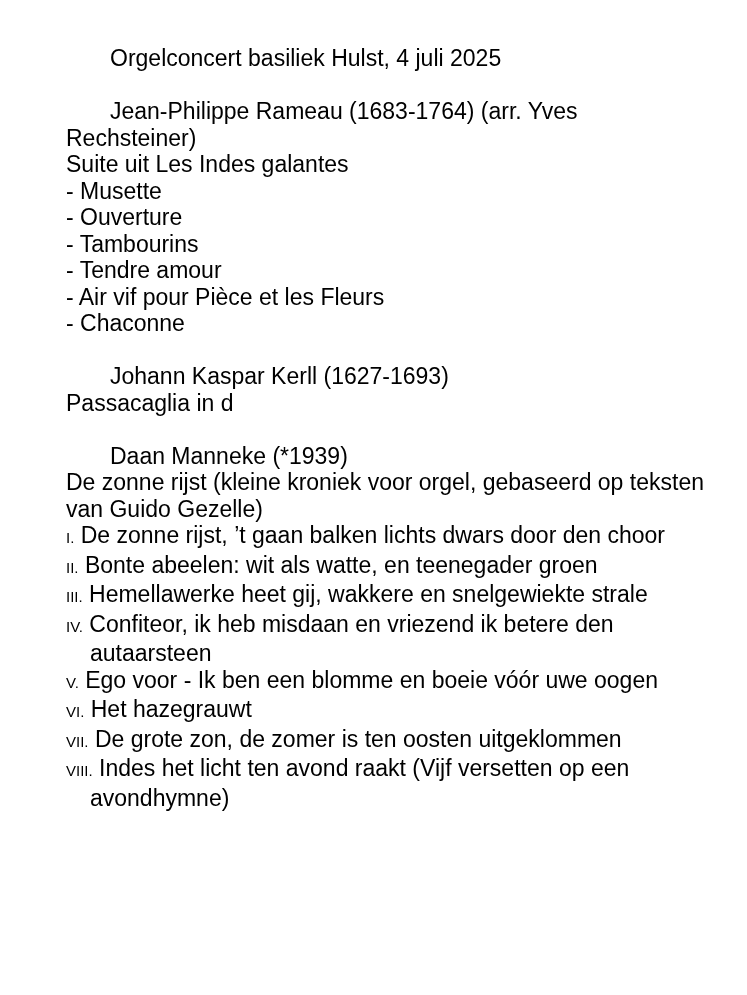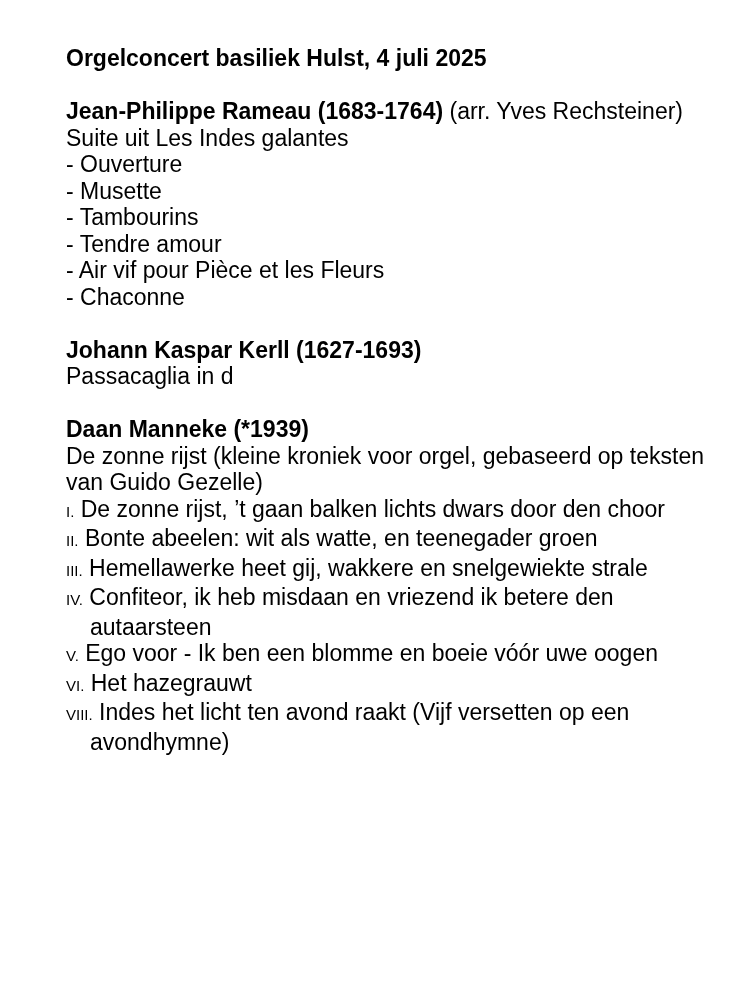--- a/index.html
+++ b/index.html
@@ -16,21 +16,21 @@
     font-size: 23px;
     line-height: 26.5px;
     -webkit-font-smoothing: antialiased;
   }
   .page {
     box-sizing: border-box;
     width: 747px;
     height: 995px;
     padding: 45px 36px 0 66px;
   }
-  .bold { font-weight: bold; }
+  .bold { font-weight: normal; margin-left: 44px; }
   .section { margin-top: 26.5px; }
   .line { white-space: pre-wrap; }
   .movement {
     padding-left: 24px;
     text-indent: -24px;
     white-space: pre-wrap;
   }
   .numeral {
     font-size: 15px;
   }
@@ -38,39 +38,40 @@
 </head>
 <body>
 
 <div class="page">
 
   <div class="line bold">Orgelconcert basiliek Hulst, 4 juli 2025</div>
 
   <div class="section">
     <div class="line"><span class="bold">Jean-Philippe Rameau (1683-1764)</span><span> (arr. Yves Rechsteiner)</span></div>
     <div class="line">Suite uit Les Indes galantes</div>
+    <div class="line">- Musette</div>
     <div class="line">- Ouverture</div>
-    <div class="line">- Musette</div>
     <div class="line">- Tambourins</div>
     <div class="line">- Tendre amour</div>
     <div class="line">- Air vif pour Pièce et les Fleurs</div>
     <div class="line">- Chaconne</div>
   </div>
 
   <div class="section">
     <div class="line bold">Johann Kaspar Kerll (1627-1693)</div>
     <div class="line">Passacaglia in d</div>
   </div>
 
   <div class="section">
     <div class="line bold">Daan Manneke (*1939)</div>
     <div class="line">De zonne rijst (kleine kroniek voor orgel, gebaseerd op teksten van Guido Gezelle)</div>
     <div class="movement"><span class="numeral">I.</span> <span>De zonne rijst, ’t gaan balken lichts dwars door den choor</span></div>
     <div class="movement"><span class="numeral">II.</span> <span>Bonte abeelen: wit als watte, en teenegader groen</span></div>
     <div class="movement"><span class="numeral">III.</span> <span>Hemellawerke heet gij, wakkere en snelgewiekte strale</span></div>
     <div class="movement"><span class="numeral">IV.</span> <span>Confiteor, ik heb misdaan en vriezend ik betere den autaarsteen</span></div>
     <div class="movement"><span class="numeral">V.</span> <span>Ego voor - Ik ben een blomme en boeie vóór uwe oogen</span></div>
     <div class="movement"><span class="numeral">VI.</span> <span>Het hazegrauwt</span></div>
+    <div class="movement"><span class="numeral">VII.</span> <span>De grote zon, de zomer is ten oosten uitgeklommen</span></div>
     <div class="movement"><span class="numeral">VIII.</span> <span>Indes het licht ten avond raakt (Vijf versetten op een avondhymne)</span></div>
   </div>
 
 
 </div>
 
 </body></html>

